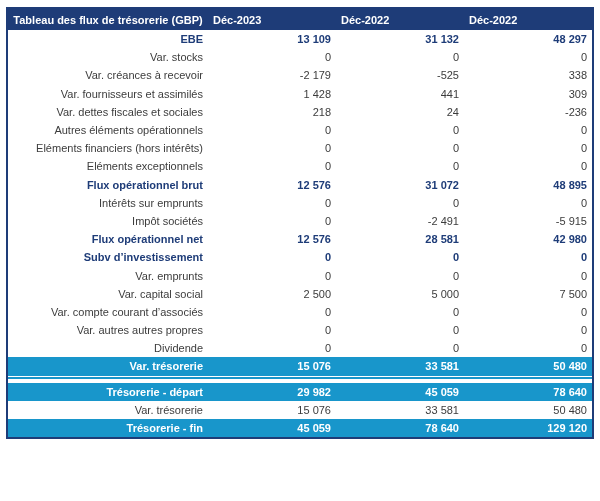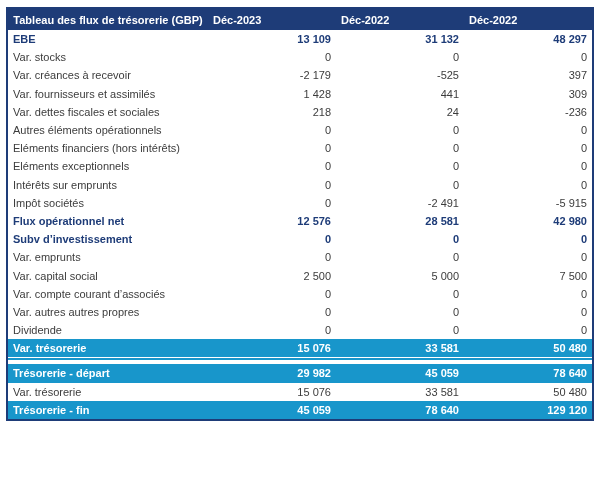--- a/index.html
+++ b/index.html
@@ -44,21 +44,21 @@
   th.num-cell { text-align: left; }
 
   tbody td {
     height: 18.2px;
     padding: 0 5px;
     white-space: nowrap;
     overflow: hidden;
     color: var(--text);
     background: #ffffff;
   }
-  tbody td.label-cell { text-align: left; }
+  tbody td.label-cell { text-align: right; }
   tbody td.num-cell { text-align: right; }
 
   tr.row-bold td {
     color: var(--navy);
     font-weight: bold;
   }
   tr.row-highlight td {
     background: var(--cyan);
     color: var(--white);
     font-weight: bold;
@@ -101,21 +101,21 @@
         <tr class="row-normal">
     <td class="label-cell">Var. stocks</td>
     <td class="num-cell">0</td>
     <td class="num-cell">0</td>
     <td class="num-cell">0</td>
   </tr>
         <tr class="row-normal">
     <td class="label-cell">Var. créances à recevoir</td>
     <td class="num-cell">-2 179</td>
     <td class="num-cell">-525</td>
-    <td class="num-cell">397</td>
+    <td class="num-cell">338</td>
   </tr>
         <tr class="row-normal">
     <td class="label-cell">Var. fournisseurs et assimilés</td>
     <td class="num-cell">1 428</td>
     <td class="num-cell">441</td>
     <td class="num-cell">309</td>
   </tr>
         <tr class="row-normal">
     <td class="label-cell">Var. dettes fiscales et sociales</td>
     <td class="num-cell">218</td>
@@ -132,20 +132,26 @@
     <td class="label-cell">Eléments financiers (hors intérêts)</td>
     <td class="num-cell">0</td>
     <td class="num-cell">0</td>
     <td class="num-cell">0</td>
   </tr>
         <tr class="row-normal">
     <td class="label-cell">Eléments exceptionnels</td>
     <td class="num-cell">0</td>
     <td class="num-cell">0</td>
     <td class="num-cell">0</td>
+  </tr>
+        <tr class="row-bold">
+    <td class="label-cell">Flux opérationnel brut</td>
+    <td class="num-cell">12 576</td>
+    <td class="num-cell">31 072</td>
+    <td class="num-cell">48 895</td>
   </tr>
         <tr class="row-normal">
     <td class="label-cell">Intérêts sur emprunts</td>
     <td class="num-cell">0</td>
     <td class="num-cell">0</td>
     <td class="num-cell">0</td>
   </tr>
         <tr class="row-normal">
     <td class="label-cell">Impôt sociétés</td>
     <td class="num-cell">0</td>

